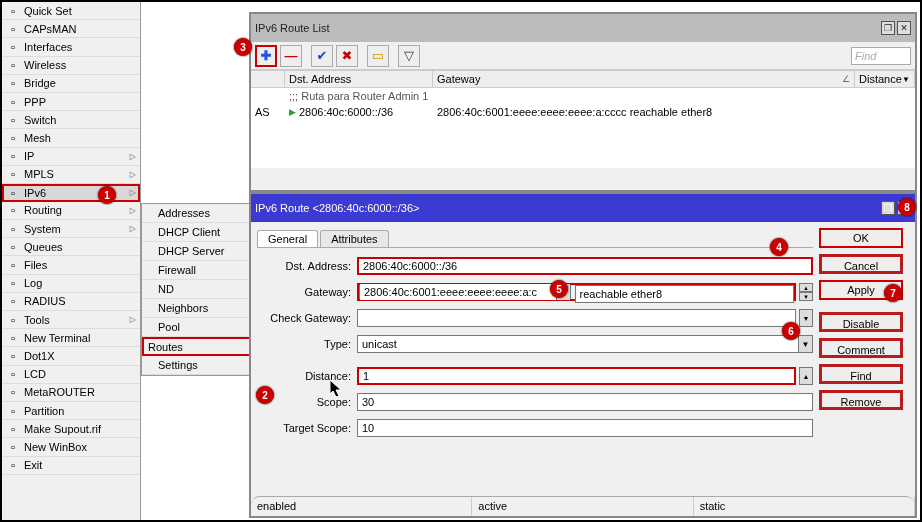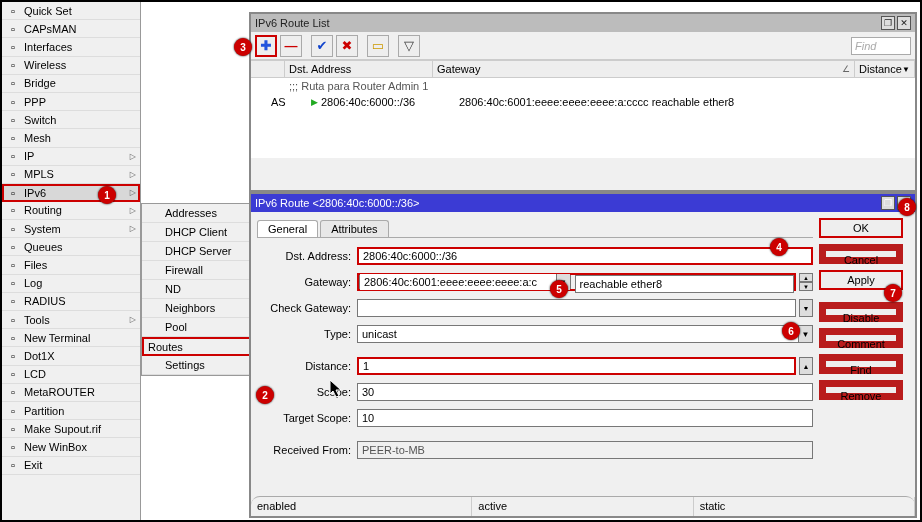--- a/index.html
+++ b/index.html
@@ -39,36 +39,36 @@
     position: absolute;
     left: 139px; top: 201px;
     width: 139px;
     background: #f0f0f0;
     border: 1px solid #999;
   }
   .sm-item {
     height: 19px;
     display: flex;
     align-items: center;
-    padding: 0 23px;
+    padding: 0 16px;
     border-bottom: 1px solid #ddd;
     cursor: pointer;
   }
   .sm-item.hl { border: 2px solid #cc0000; padding: 0 4px; }
 
   .routelist-win {
     position: absolute;
     left: 247px; top: 10px;
     width: 668px;
     height: 180px;
     border: 2px solid #888;
     background: #f0f0f0;
   }
   .titlebar {
-    height: 18px;
+    height: 28px;
     background: #bcbcbc;
     display: flex;
     align-items: center;
     padding: 0 4px;
     font-size: 11px;
     color: #222;
   }
   .titlebar .spacer { flex: 1; }
   .titlebar .wbtn {
     width: 14px; height: 14px;
@@ -116,21 +116,21 @@
     border-bottom:1px solid #ccc;
   }
   .tbl-hdr .col { border-right:1px solid #ccc; padding:2px 4px; display:flex; align-items:center;}
   .col-a { width:34px;}
   .col-dst { width:148px;}
   .col-gw { flex:1;}
   .col-dist { width:60px;}
   .tbl-body { background:#fff; height:80px; position:relative;}
   .tbl-cmt { position:absolute; left:38px; top:2px; color:#555;}
   .tbl-row { position:absolute; left:0; top:16px; display:flex; height:16px; width:100%; align-items:center;}
-  .tbl-row .cell { padding:0 20px;}
+  .tbl-row .cell { padding:0 4px;}
   .cell-a{width:34px;}
   .cell-dst{width:148px; display:flex; align-items:center;}
   .cell-gw{flex:1;}
   .cell-dist{width:60px;}
   .play-icon{color:#2a2; font-size:9px; margin-right:3px;}
 
   .route-win {
     position:absolute;
     left:247px; top:190px;
     width:668px;
@@ -171,21 +171,21 @@
   .combo input{border:none; flex:1; height:16px; padding:0 4px; font:inherit; outline:none;}
   .dd-btn{width:14px; height:16px; border-left:1px solid #777; background:#ddd; display:flex; align-items:center;justify-content:center; font-size:8px;}
   .tri-btn{width:14px; height:18px; margin-left:3px; display:flex; flex-direction:column;}
   .tri-btn div{flex:1; border:1px solid #777; background:#ddd; font-size:6px; display:flex; align-items:center; justify-content:center;}
   .pm-btn{width:14px; height:18px; margin-left:3px; border:1px solid #777; background:#ddd; display:flex; align-items:center; justify-content:center; font-size:7px;}
 
   .rbtn {
     display:block;
     width:84px;
     height:20px;
-    border:7px solid #b91c1c;
+    border:3px solid #b91c1c;
     background:#eee;
     margin-bottom:6px;
     text-align:center;
     line-height:18px;
     cursor:pointer;
   }
   .rbtn.hl{border:2px solid #cc0000; line-height:16px;}
   .rbtn.blank{background:transparent; border:none; height:6px; margin-bottom:0;}
 
   .status-bar{
@@ -456,26 +456,20 @@
               <span>30</span>
             </div>
         </div>
         <div class="form-row">
           <div class="flabel">Target Scope:</div>
           <div class="finput">
               <span>10</span>
             </div>
         </div>
         <div style="height:6px"></div>
-        <div class="form-row">
-          <div class="flabel">Received From:</div>
-          <div class="finput ro">
-              <span>PEER-to-MB</span>
-            </div>
-        </div>
       </div>
     </div>
     <div class="route-right">
       <div class="rbtn hl">OK</div>
       <div class="rbtn">Cancel</div>
       <div class="rbtn hl">Apply</div>
       <div class="rbtn blank"></div>
       <div class="rbtn">Disable</div>
       <div class="rbtn">Comment</div>
       <div class="rbtn">Find</div>

